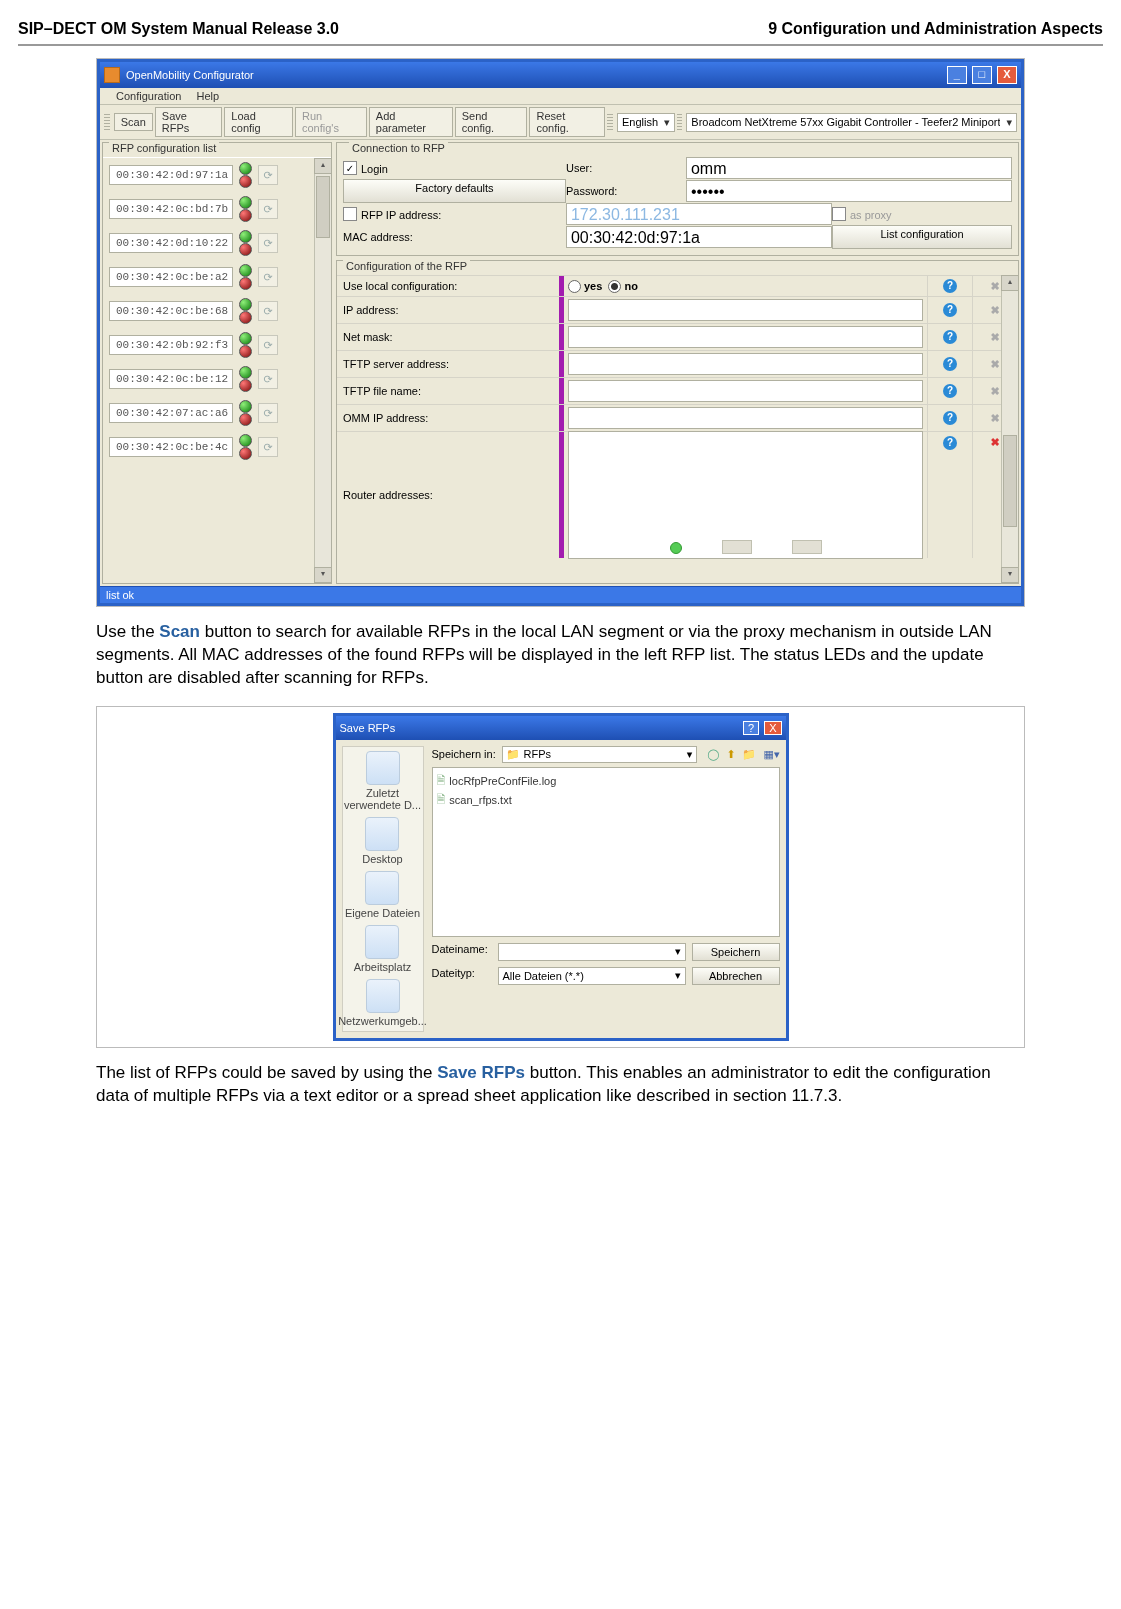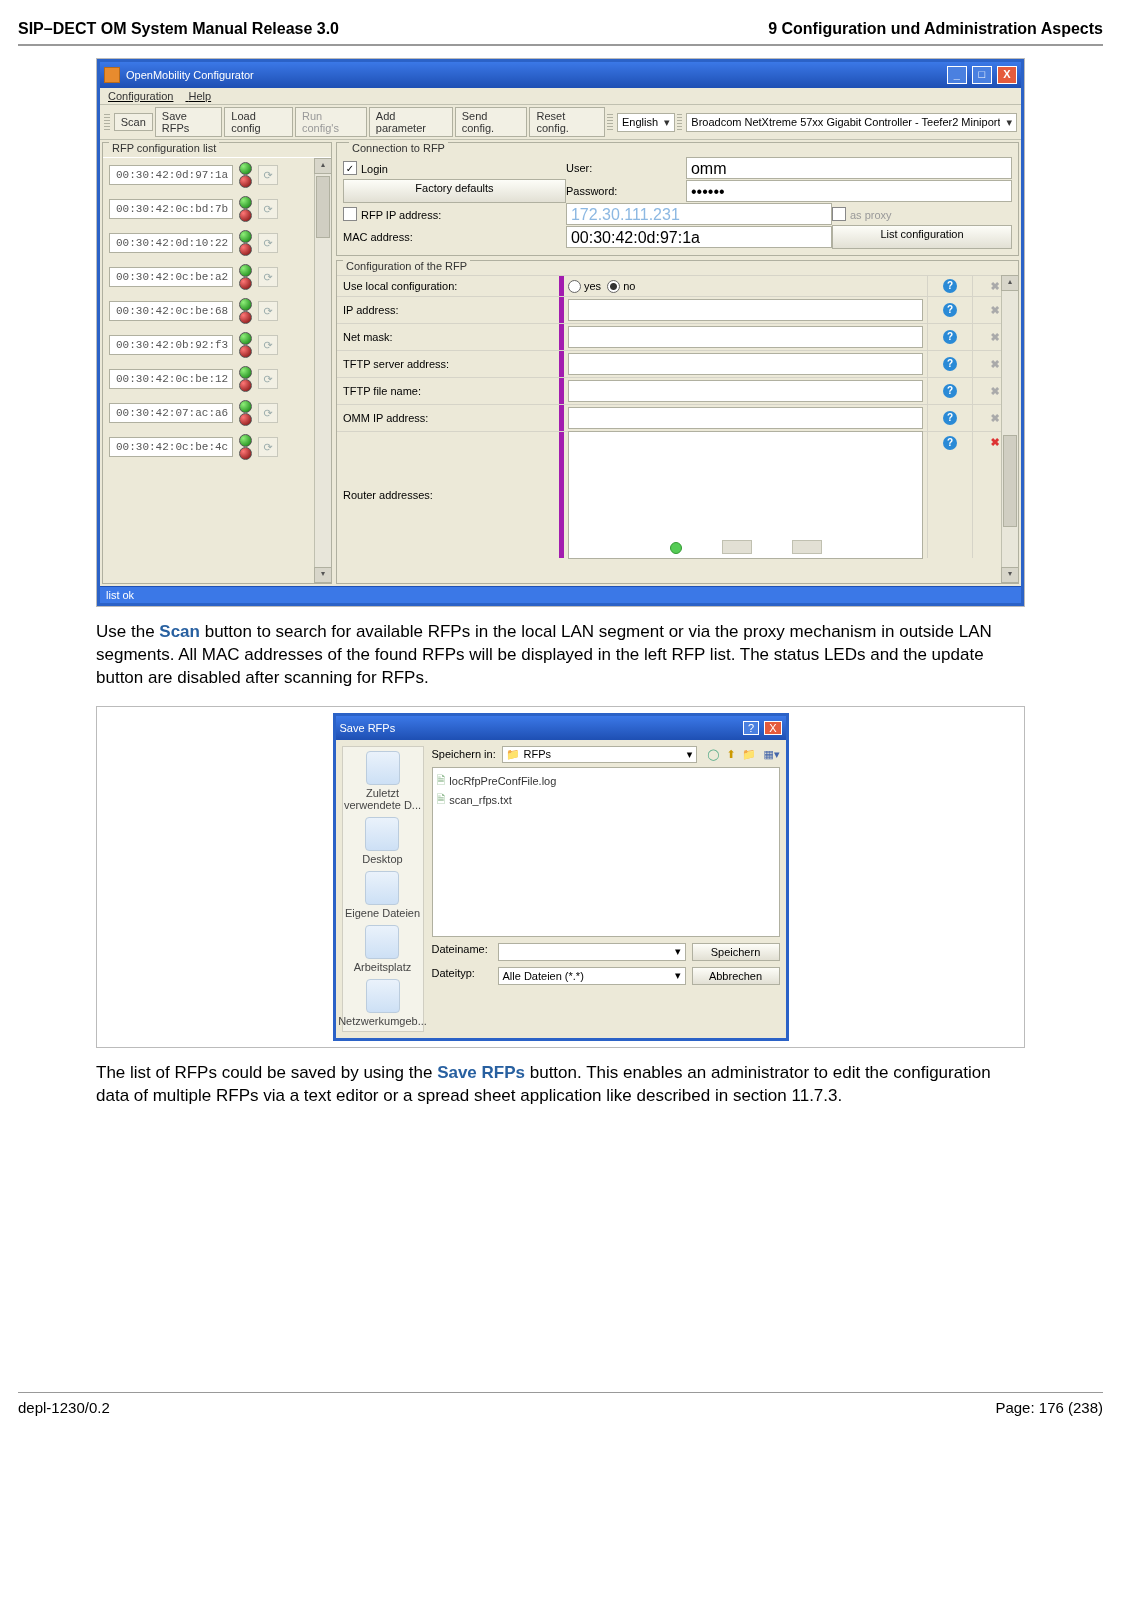--- a/index.html
+++ b/index.html
@@ -52,21 +52,21 @@
     width: 14px; height: 14px; background: #e88b2e; border: 1px solid #b86a1a;
   }
   .title-buttons span {
     display: inline-block; width: 18px; height: 16px;
     border: 1px solid #fff; margin-left: 2px;
     text-align: center; font-weight: bold; font-size: 11px; line-height: 14px;
     background: #4a80e0;
   }
   .title-buttons .close { background: #e55b3c; }
   .menubar {
-    background: #ece9d8; padding: 2px 8px; border-bottom: 1px solid #c0c0b0; text-decoration: underline;
+    background: #ece9d8; padding: 2px 16px; border-bottom: 1px solid #c0c0b0;
   }
   .menubar span { margin-right: 12px; color: #333; }
   .toolbar {
     display: flex; align-items: center; gap: 2px;
     padding: 2px 4px; border-bottom: 1px solid #c0c0b0;
     background: #ece9d8;
   }
   .handle {
     width: 6px; height: 20px;
     background: repeating-linear-gradient(#ece9d8 0 2px,#b0b0a0 2px 3px);
@@ -164,20 +164,21 @@
     border-top: 1px solid #d6d4c8;
   }
   .cfg-row.tall { height: 126px; }
   .cfg-row .lbl {
     width: 210px; padding: 4px 6px; display:flex; align-items:center;
     border-right: 5px solid #a21caf;
   }
   .cfg-row .val {
     flex: 1; display:flex; align-items:center; padding: 2px 4px;
     border-right: 1px solid #d6d4c8;
+    font-weight: bold;
   }
   .cfg-row .val .inp { flex: 1; }
   .cfg-row .act {
     width: 44px; display:flex; align-items:center; justify-content:center;
     border-right: 1px solid #d6d4c8;
   }
   .help-ico {
     width: 14px; height: 14px; border-radius: 50%; background: #2a8ad6;
     color: #fff; text-align: center; font-weight: bold; font-size: 10px; line-height: 14px;
   }
@@ -620,17 +621,13 @@
     </div>
 
     <p class="para">
       <span>The list of RFPs could be saved by using the </span><span class="blue">Save RFPs</span><span> button. This enables an administrator to edit the configuration data of multiple RFPs via a text editor or a spread sheet application like described in section 11.7.3.</span>
     </p>
 
   </div>
 
   <div style="height:260px"></div>
 
-  <div class="footer-bar">
-    <span>depl-1230/0.2</span>
-    <span>Page: 176 (238)</span>
-  </div>
 </div>
 
 </body></html>

